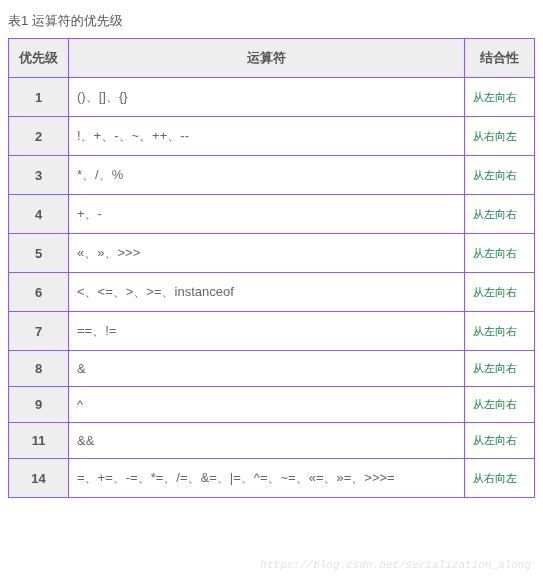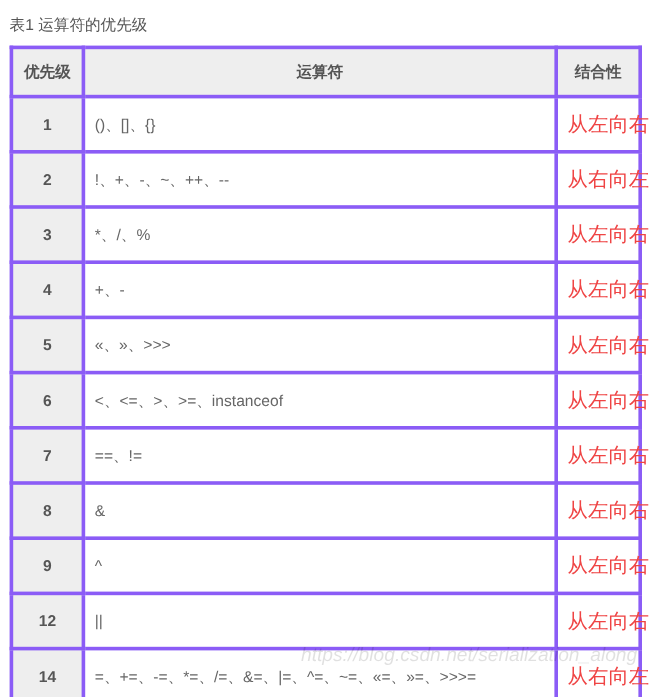--- a/index.html
+++ b/index.html
@@ -19,21 +19,21 @@
       font-size: 13px;
       color: #555;
       padding: 4px 0 8px 0;
     }
     table {
       width: 100%;
       border-collapse: collapse;
       table-layout: fixed;
     }
     th, td {
-      border: 3px solid #8b5cf6;
+      border: 1px solid #8b5cf6;
       padding: 10px 8px;
       font-size: 13px;
       text-align: left;
       vertical-align: middle;
     }
     th {
       background: #eeeeee;
       color: #555;
       text-align: center;
       font-weight: bold;
@@ -42,35 +42,36 @@
     col.c2 { width: auto; }
     col.c3 { width: 70px; }
     td.priority {
       background: #eeeeee;
       text-align: center;
       font-weight: bold;
       color: #555;
     }
     td.assoc {
       white-space: nowrap;
-      font-size: 17px;
-      color: #ef4444;
+      font-size: 11px;
+      color: #15803d;
     }
     td.ops {
       color: #666;
       word-break: break-all;
     }
     .watermark {
       position: absolute;
       right: 12px;
-      bottom: 25px;
-      font-size: 16px;
+      bottom: 10px;
+      font-size: 11px;
       color: rgba(0,0,0,0.12);
       font-style: italic;
       pointer-events: none;
+      font-family: Liberation Mono, monospace;
     }
   </style>
 </head>
 <body>
 
 <div class="title">表1 运算符的优先级</div>
 
 <table>
   <colgroup>
     <col class="c1">
@@ -124,22 +125,22 @@
         <td class="priority">8</td>
         <td class="ops">&amp;</td>
         <td class="assoc">从左向右</td>
       </tr>
       <tr>
         <td class="priority">9</td>
         <td class="ops">^</td>
         <td class="assoc">从左向右</td>
       </tr>
       <tr>
-        <td class="priority">12</td>
-        <td class="ops">||</td>
+        <td class="priority">11</td>
+        <td class="ops">&amp;&amp;</td>
         <td class="assoc">从左向右</td>
       </tr>
       <tr>
         <td class="priority">14</td>
         <td class="ops">=、+=、-=、*=、/=、&amp;=、|=、^=、~=、«=、»=、&gt;&gt;&gt;=</td>
         <td class="assoc">从右向左</td>
       </tr>
     </tbody>
 </table>
 

